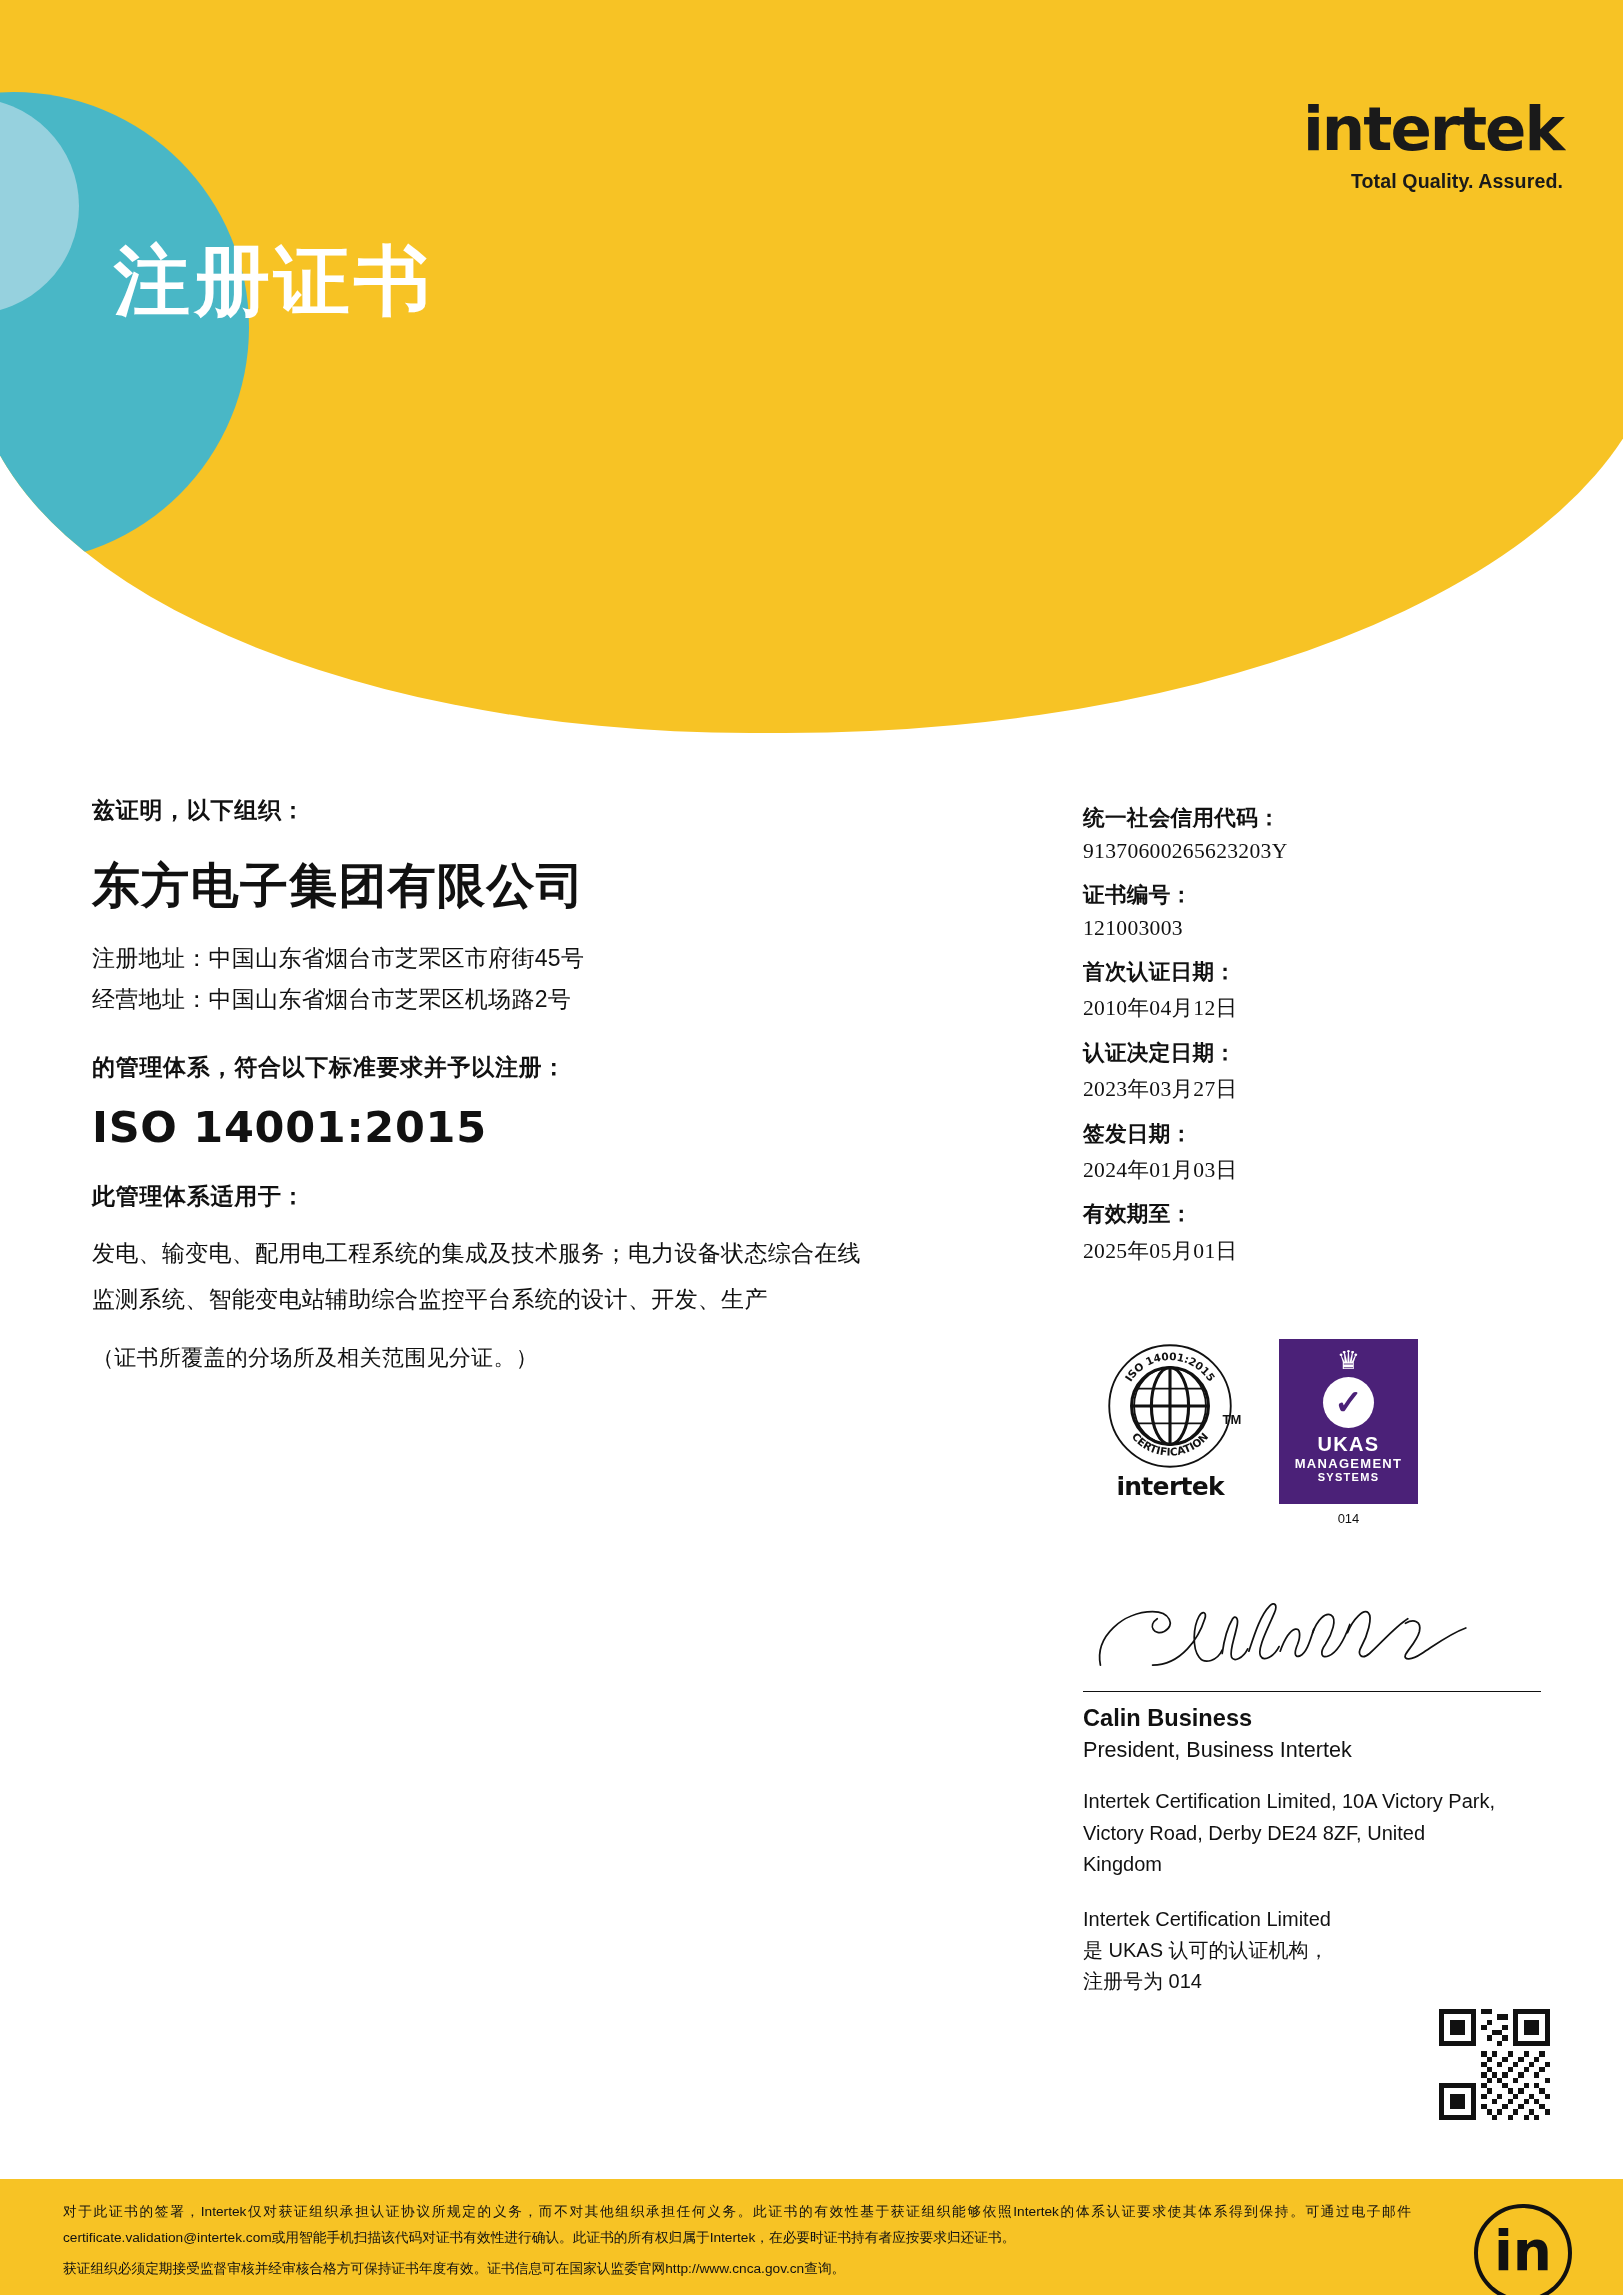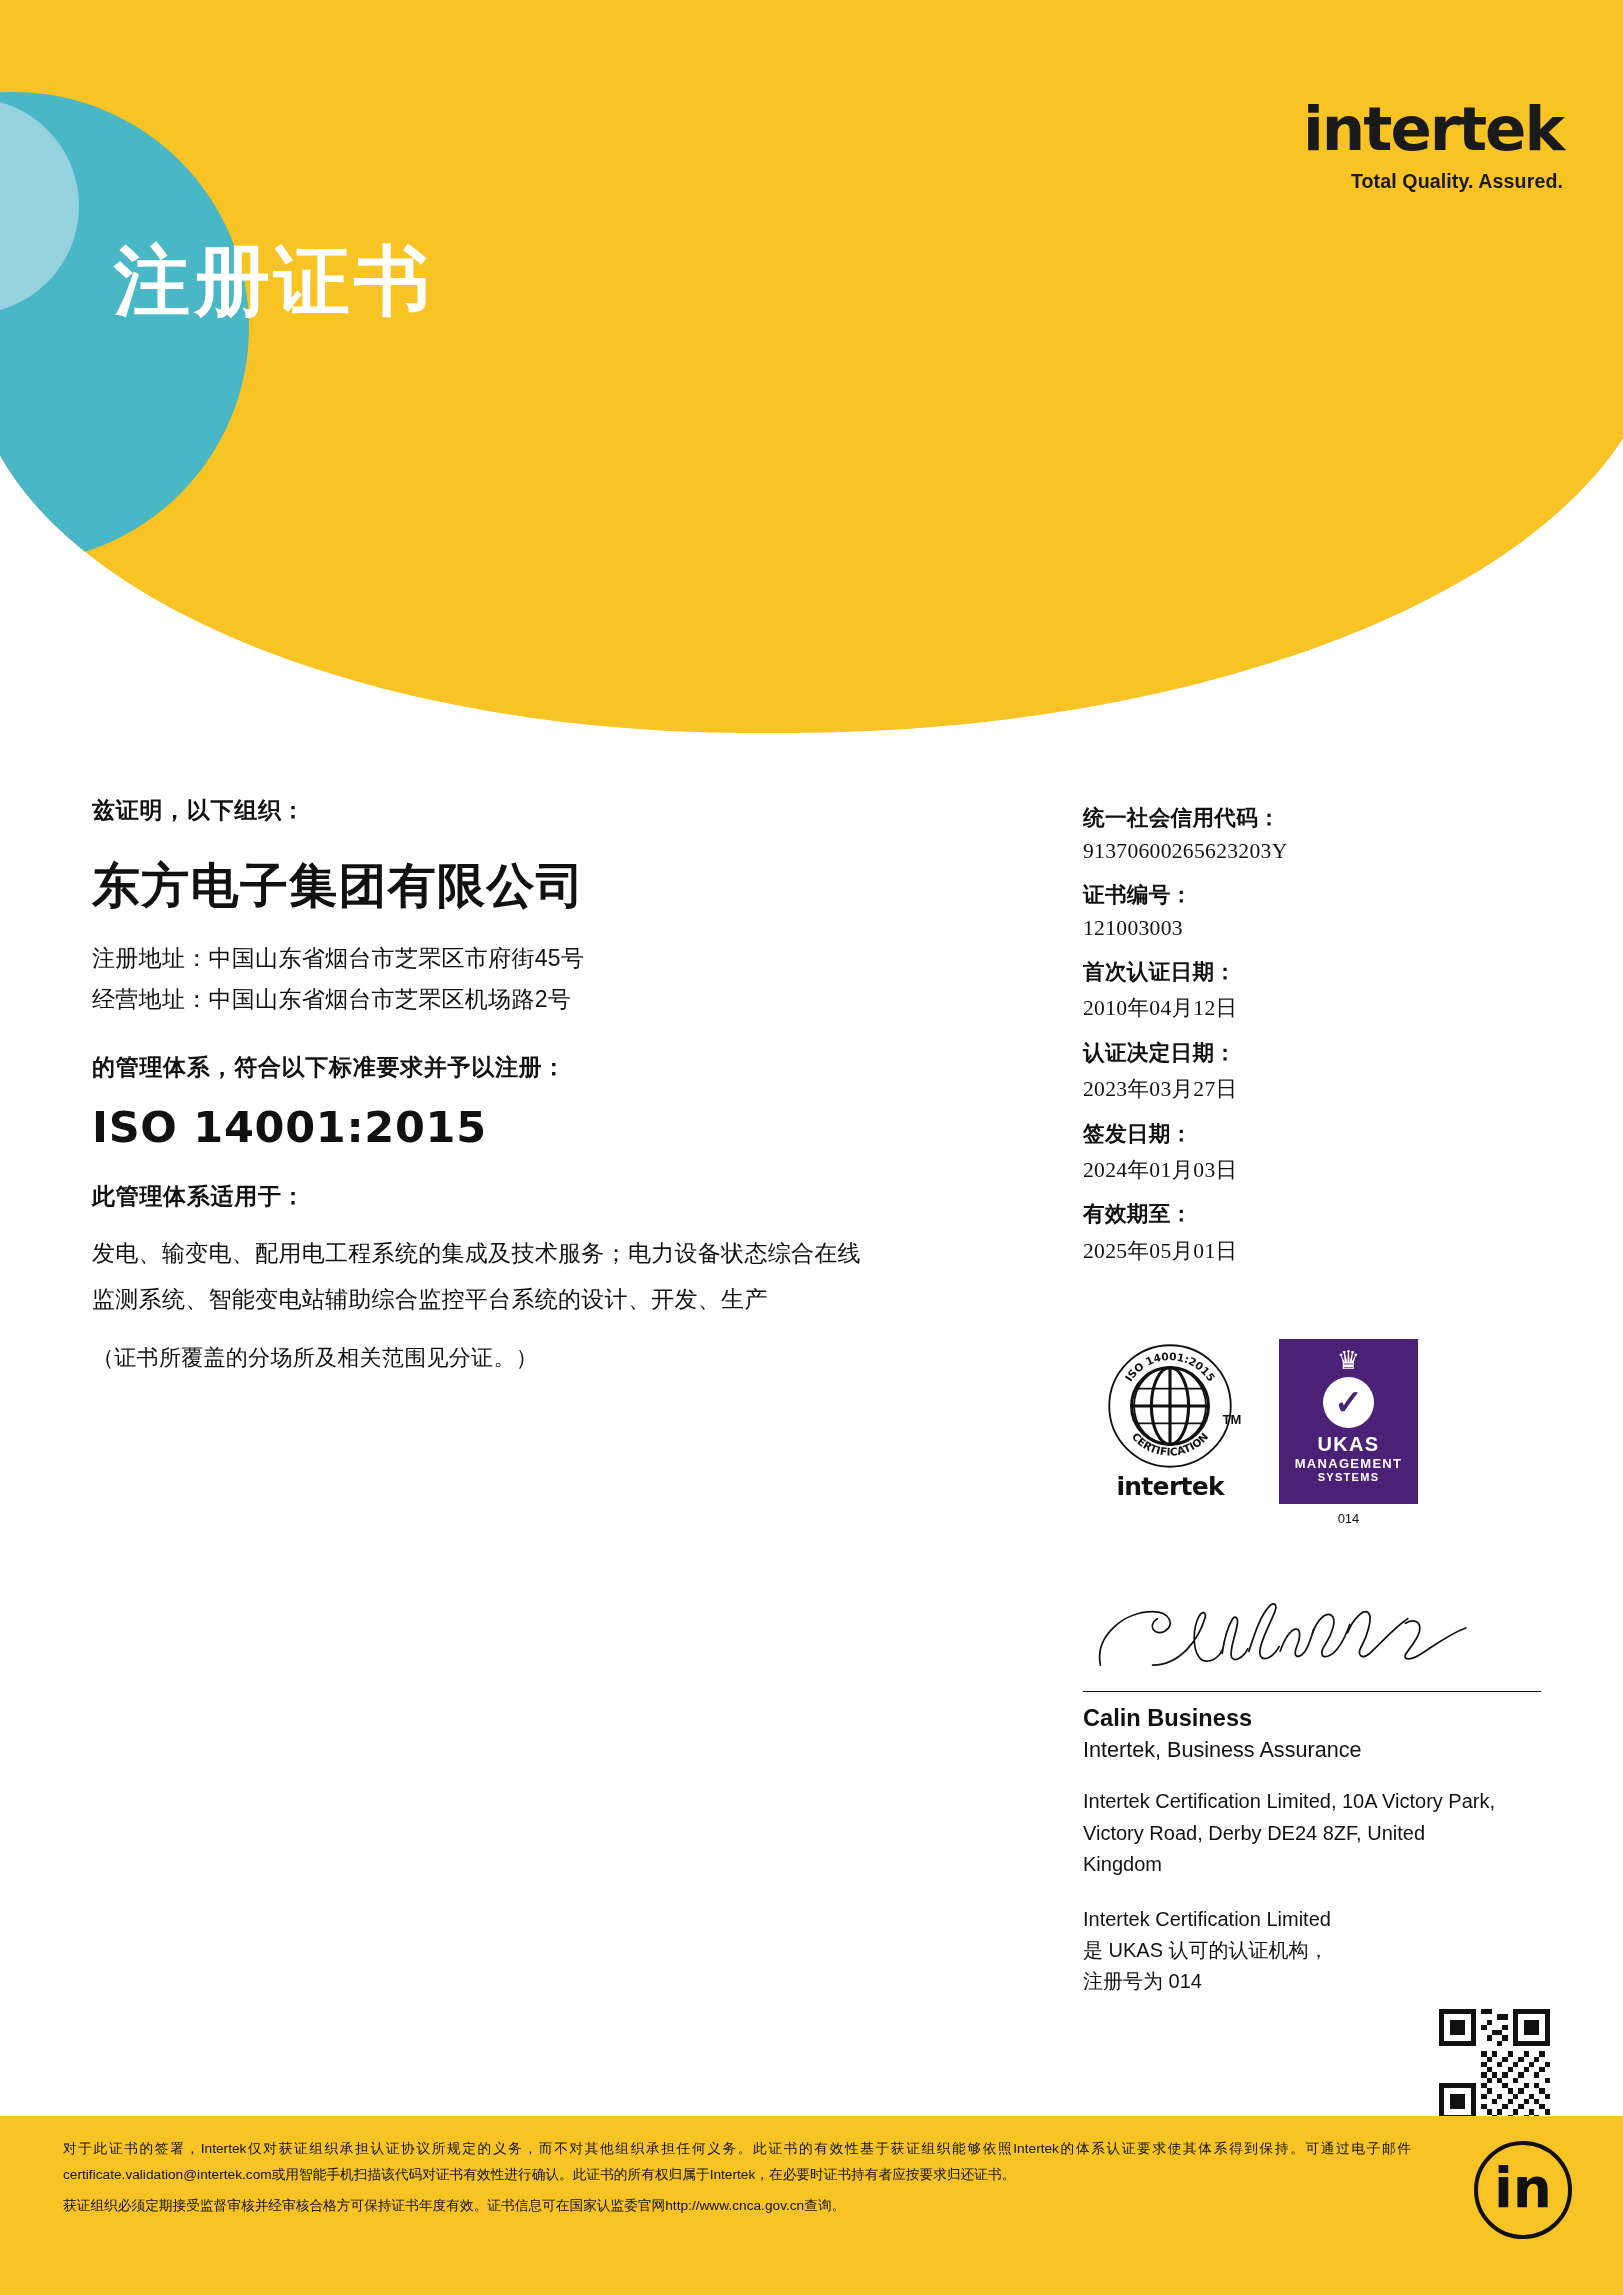--- a/index.html
+++ b/index.html
@@ -341,21 +341,21 @@
     width: 111px;
     height: 111px;
   }
 
   
   .footer {
     position: absolute;
     left: 0;
     bottom: 0;
     width: 1623px;
-    height: 179px;
+    height: 116px;
     background: #f7c325;
   }
   .footer-text {
     position: absolute;
     left: 63px;
     top: 19.6px;
     width: 1348px;
     font-size: 13.7px;
     color: #111;
     line-height: 1.92;
@@ -495,21 +495,21 @@
           <path d="M286,96 C296,66 306,34 322,18 C330,10 336,16 330,30 C318,58 300,92 306,104 C312,116 330,104 338,88"></path>
           <path d="M340,96 C348,74 358,60 366,58 C374,56 376,68 370,84 C364,98 364,108 374,104 C386,99 392,76 398,58"></path>
           <path d="M396,64 C404,42 418,28 428,34 C438,40 430,66 418,84 C408,98 410,110 424,104 C440,97 452,72 460,50"></path>
           <path d="M456,64 C466,40 484,22 492,30 C500,38 490,70 480,88 C472,102 480,112 494,100 C514,82 540,52 560,40"></path>
           <path d="M556,48 C570,40 584,44 580,62 C576,78 560,94 556,102 C552,112 566,112 584,100 C606,86 632,66 660,56"></path>
         </g>
       </svg>
     </div>
     <div class="sig-rule"></div>
     <div class="sig-name">Calin Business</div>
-    <div class="sig-role">Intertek, Business Assurance</div>
+    <div class="sig-role">President, Business Intertek</div>
     <div class="sig-addr">Intertek Certification Limited, 10A Victory Park, Victory Road, Derby DE24 8ZF, United Kingdom</div>
     <div class="sig-accred">
       <div>Intertek Certification Limited</div>
       <div>是 UKAS 认可的认证机构，</div>
       <div>注册号为 014</div>
     </div>
   </div>
 
   <div class="qr">
     <svg viewBox="0 0 21 21" width="111" height="111" shape-rendering="crispEdges" aria-hidden="true">

